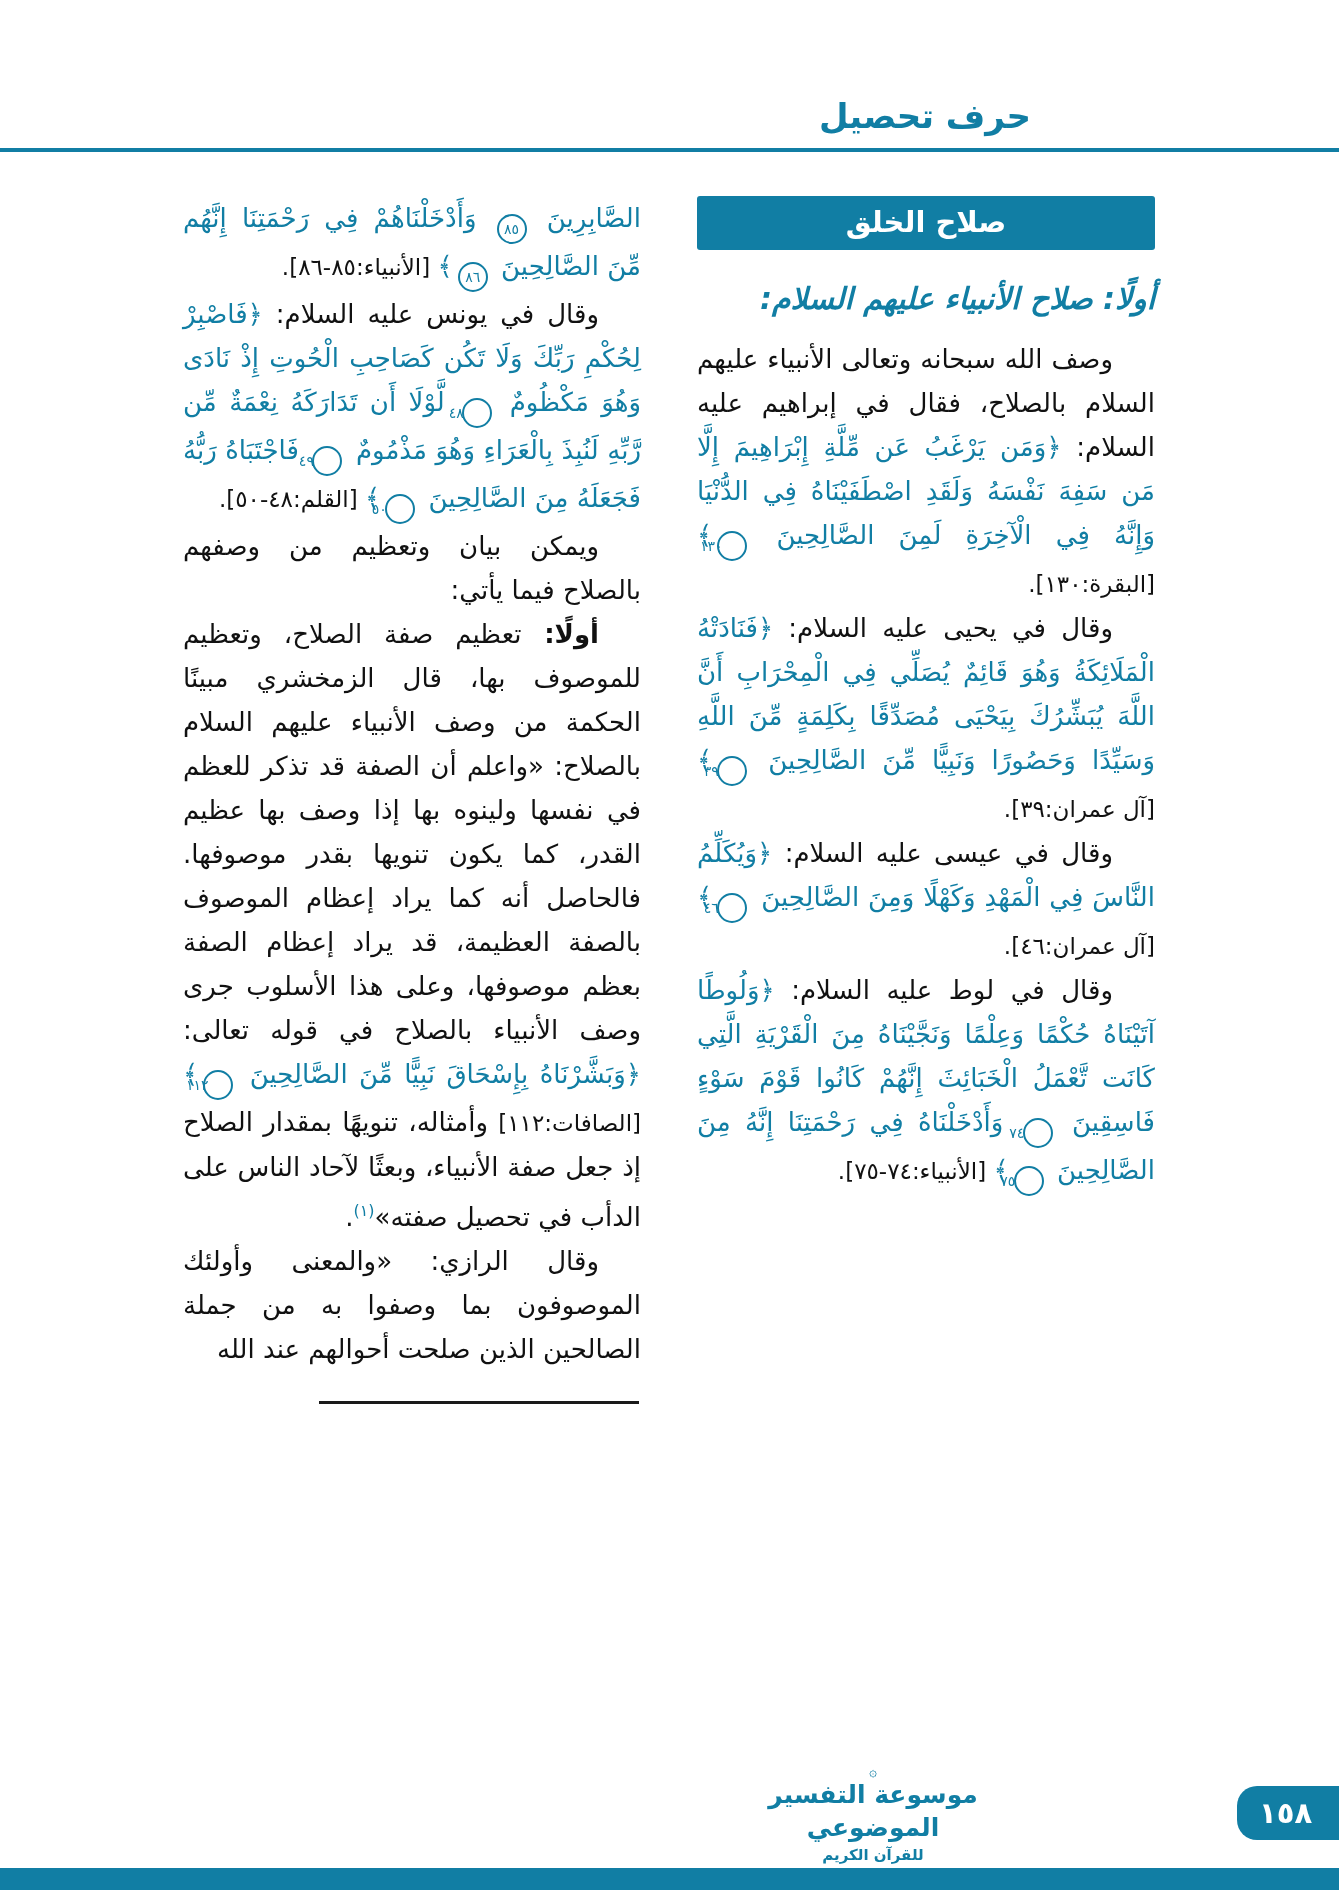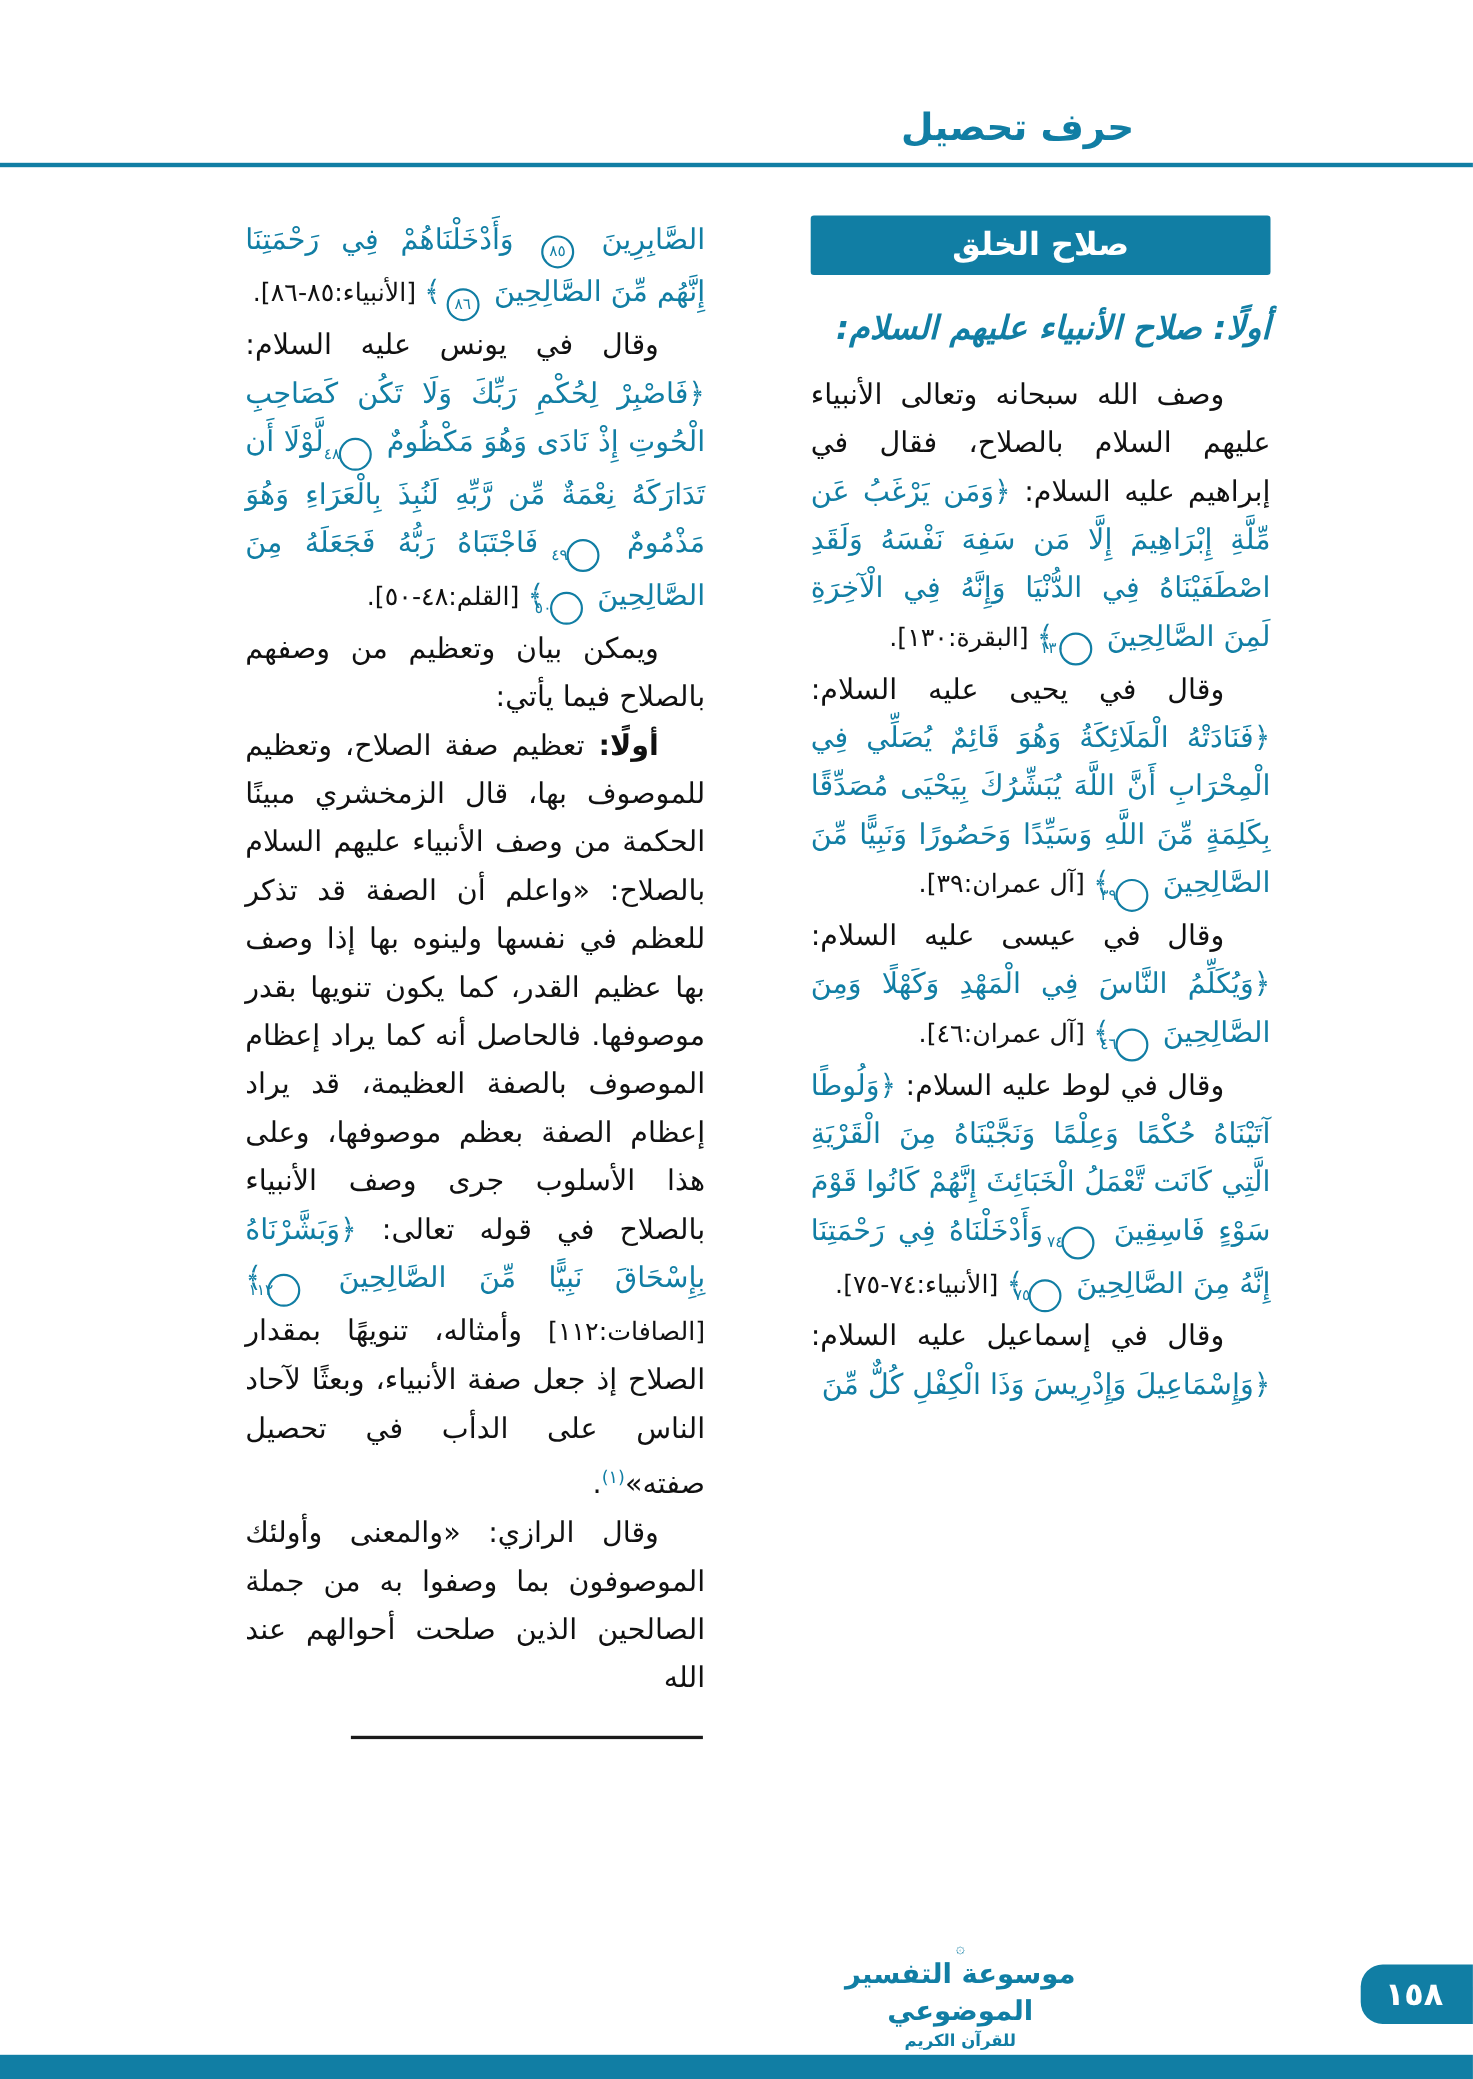--- a/index.html
+++ b/index.html
@@ -23,21 +23,21 @@
     position:absolute; top:148px; left:0;
     width:100%; height:4px; background:var(--teal);
   }
 
   
   .columns {
     position:absolute; top:196px; right:184px;
     width:972px; display:flex; gap:56px;
     direction:rtl; align-items:flex-start;
   }
-  .col { width:458px;margin-left:40px; }
+  .col { width:458px; }
 
   .section-box {
     background:var(--teal); color:#fff;
     text-align:center; font-size:29px; font-weight:bold;
     padding:9px 0 11px; border-radius:3px;
     margin-bottom:26px;
   }
   .subtitle {
     color:var(--teal); font-size:30px; font-weight:bold;
     line-height:1.55; margin-bottom:14px;font-style:italic;
@@ -106,21 +106,20 @@
     <section class="col col-right">
       <div class="section-box">
         <span>صلاح الخلق</span>
       </div>
       <div class="subtitle">أولًا: صلاح الأنبياء عليهم السلام:</div>
       <div class="paras">
           <p class="para"><span class="run-n">وصف الله سبحانه وتعالى الأنبياء عليهم السلام بالصلاح، فقال في إبراهيم عليه السلام: </span><span class="run-q">﴿وَمَن يَرْغَبُ عَن مِّلَّةِ إِبْرَاهِيمَ إِلَّا مَن سَفِهَ نَفْسَهُ وَلَقَدِ اصْطَفَيْنَاهُ فِي الدُّنْيَا وَإِنَّهُ فِي الْآخِرَةِ لَمِنَ الصَّالِحِينَ </span><span class="run-a">١٣٠</span><span class="run-q">﴾</span><span class="run-r"> [البقرة:١٣٠].</span></p>
           <p class="para"><span class="run-n">وقال في يحيى عليه السلام: </span><span class="run-q">﴿فَنَادَتْهُ الْمَلَائِكَةُ وَهُوَ قَائِمٌ يُصَلِّي فِي الْمِحْرَابِ أَنَّ اللَّهَ يُبَشِّرُكَ بِيَحْيَى مُصَدِّقًا بِكَلِمَةٍ مِّنَ اللَّهِ وَسَيِّدًا وَحَصُورًا وَنَبِيًّا مِّنَ الصَّالِحِينَ </span><span class="run-a">٣٩</span><span class="run-q">﴾</span><span class="run-r"> [آل عمران:٣٩].</span></p>
           <p class="para"><span class="run-n">وقال في عيسى عليه السلام: </span><span class="run-q">﴿وَيُكَلِّمُ النَّاسَ فِي الْمَهْدِ وَكَهْلًا وَمِنَ الصَّالِحِينَ </span><span class="run-a">٤٦</span><span class="run-q">﴾</span><span class="run-r"> [آل عمران:٤٦].</span></p>
           <p class="para"><span class="run-n">وقال في لوط عليه السلام: </span><span class="run-q">﴿وَلُوطًا آتَيْنَاهُ حُكْمًا وَعِلْمًا وَنَجَّيْنَاهُ مِنَ الْقَرْيَةِ الَّتِي كَانَت تَّعْمَلُ الْخَبَائِثَ إِنَّهُمْ كَانُوا قَوْمَ سَوْءٍ فَاسِقِينَ </span><span class="run-a">٧٤</span><span class="run-q"> وَأَدْخَلْنَاهُ فِي رَحْمَتِنَا إِنَّهُ مِنَ الصَّالِحِينَ </span><span class="run-a">٧٥</span><span class="run-q">﴾</span><span class="run-r"> [الأنبياء:٧٤-٧٥].</span></p>
-          <p class="para"><span class="run-n">وقال في إسماعيل عليه السلام: </span><span class="run-q">﴿وَإِسْمَاعِيلَ وَإِدْرِيسَ وَذَا الْكِفْلِ كُلٌّ مِّنَ</span></p>
         </div>
     </section>
 
     <section class="col col-left">
       <div class="paras">
           <p class="para noindent"><span class="run-q">الصَّابِرِينَ </span><span class="run-a">٨٥</span><span class="run-q"> وَأَدْخَلْنَاهُمْ فِي رَحْمَتِنَا إِنَّهُم مِّنَ الصَّالِحِينَ </span><span class="run-a">٨٦</span><span class="run-q">﴾</span><span class="run-r"> [الأنبياء:٨٥-٨٦].</span></p>
           <p class="para"><span class="run-n">وقال في يونس عليه السلام: </span><span class="run-q">﴿فَاصْبِرْ لِحُكْمِ رَبِّكَ وَلَا تَكُن كَصَاحِبِ الْحُوتِ إِذْ نَادَى وَهُوَ مَكْظُومٌ </span><span class="run-a">٤٨</span><span class="run-q"> لَّوْلَا أَن تَدَارَكَهُ نِعْمَةٌ مِّن رَّبِّهِ لَنُبِذَ بِالْعَرَاءِ وَهُوَ مَذْمُومٌ </span><span class="run-a">٤٩</span><span class="run-q"> فَاجْتَبَاهُ رَبُّهُ فَجَعَلَهُ مِنَ الصَّالِحِينَ </span><span class="run-a">٥٠</span><span class="run-q">﴾</span><span class="run-r"> [القلم:٤٨-٥٠].</span></p>
           <p class="para"><span class="run-n">ويمكن بيان وتعظيم من وصفهم بالصلاح فيما يأتي:</span></p>
           <p class="para"><span class="run-b">أولًا: </span><span class="run-n">تعظيم صفة الصلاح، وتعظيم للموصوف بها، قال الزمخشري مبينًا الحكمة من وصف الأنبياء عليهم السلام بالصلاح: «واعلم أن الصفة قد تذكر للعظم في نفسها ولينوه بها إذا وصف بها عظيم القدر، كما يكون تنويها بقدر موصوفها. فالحاصل أنه كما يراد إعظام الموصوف بالصفة العظيمة، قد يراد إعظام الصفة بعظم موصوفها، وعلى هذا الأسلوب جرى وصف الأنبياء بالصلاح في قوله تعالى: </span><span class="run-q">﴿وَبَشَّرْنَاهُ بِإِسْحَاقَ نَبِيًّا مِّنَ الصَّالِحِينَ </span><span class="run-a">١١٢</span><span class="run-q">﴾</span><span class="run-r"> [الصافات:١١٢]</span><span class="run-n"> وأمثاله، تنويهًا بمقدار الصلاح إذ جعل صفة الأنبياء، وبعثًا لآحاد الناس على الدأب في تحصيل صفته»</span><span class="run-sup">(١)</span><span class="run-n">.</span></p>
           <p class="para"><span class="run-n">وقال الرازي: «والمعنى وأولئك الموصوفون بما وصفوا به من جملة الصالحين الذين صلحت أحوالهم عند الله</span></p>

